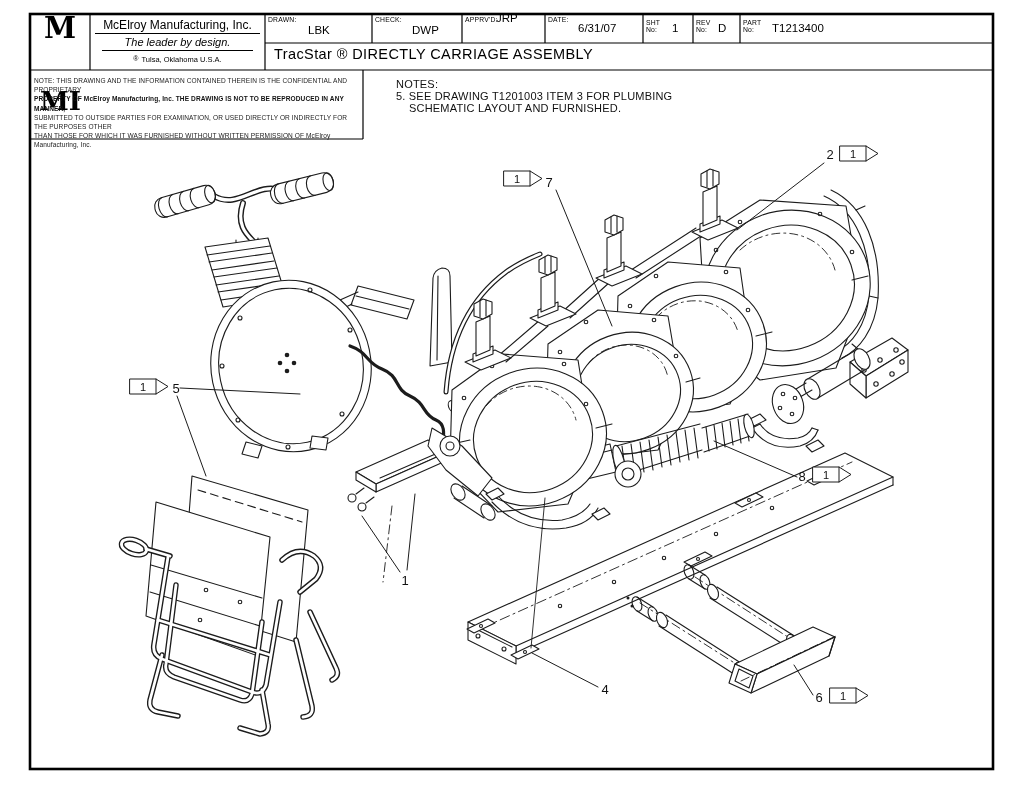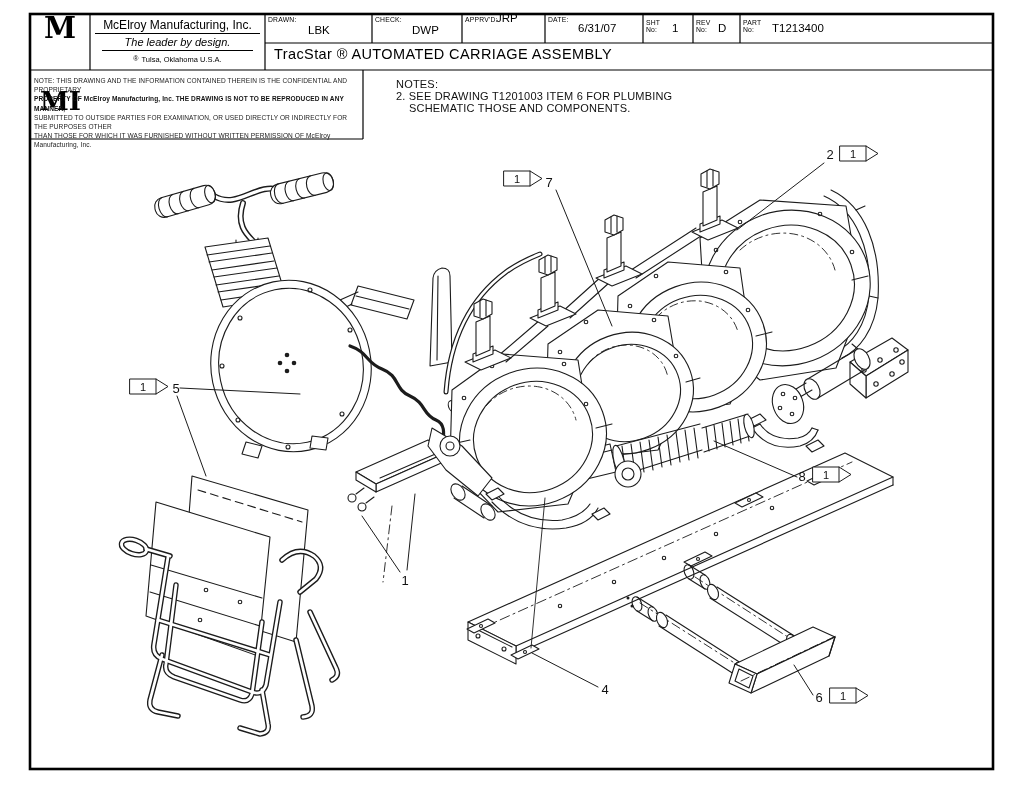--- a/index.html
+++ b/index.html
@@ -479,28 +479,28 @@
       <div>No:</div>
   </div>
   <div class="txt cell-value" style="left:718px;top:22px">D</div>
 
   <div class="txt cell-label two-line" style="left:743px;top:19px">
     <div>PART</div>
       <div>No:</div>
   </div>
   <div class="txt cell-value" style="left:772px;top:22px">T1213400</div>
 
-  <div class="txt title-row">TracStar ® AUTOMATED CARRIAGE ASSEMBLY</div>
+  <div class="txt title-row">TracStar ® DIRECTLY CARRIAGE ASSEMBLY</div>
 
   <div class="txt conf" style="white-space:normal;">
     <div>NOTE: THIS DRAWING AND THE INFORMATION CONTAINED THEREIN IS THE CONFIDENTIAL AND PROPRIETARY</div>
     <div class="b">PROPERTY OF McElroy Manufacturing, Inc. THE DRAWING IS NOT TO BE REPRODUCED IN ANY MANNER,</div>
     <div>SUBMITTED TO OUTSIDE PARTIES FOR EXAMINATION, OR USED DIRECTLY OR INDIRECTLY FOR THE PURPOSES OTHER</div>
     <div>THAN THOSE FOR WHICH IT WAS FURNISHED WITHOUT WRITTEN PERMISSION OF McElroy Manufacturing, Inc.</div>
   </div>
 
   <div class="txt notes">
     <div>NOTES:</div>
-    <div>2. SEE DRAWING T1201003 ITEM 6 FOR PLUMBING</div>
-    <div class="indent">SCHEMATIC THOSE AND COMPONENTS.</div>
+    <div>5. SEE DRAWING T1201003 ITEM 3 FOR PLUMBING</div>
+    <div class="indent">SCHEMATIC LAYOUT AND FURNISHED.</div>
   </div>
 
 </div>
 
 </body></html>

